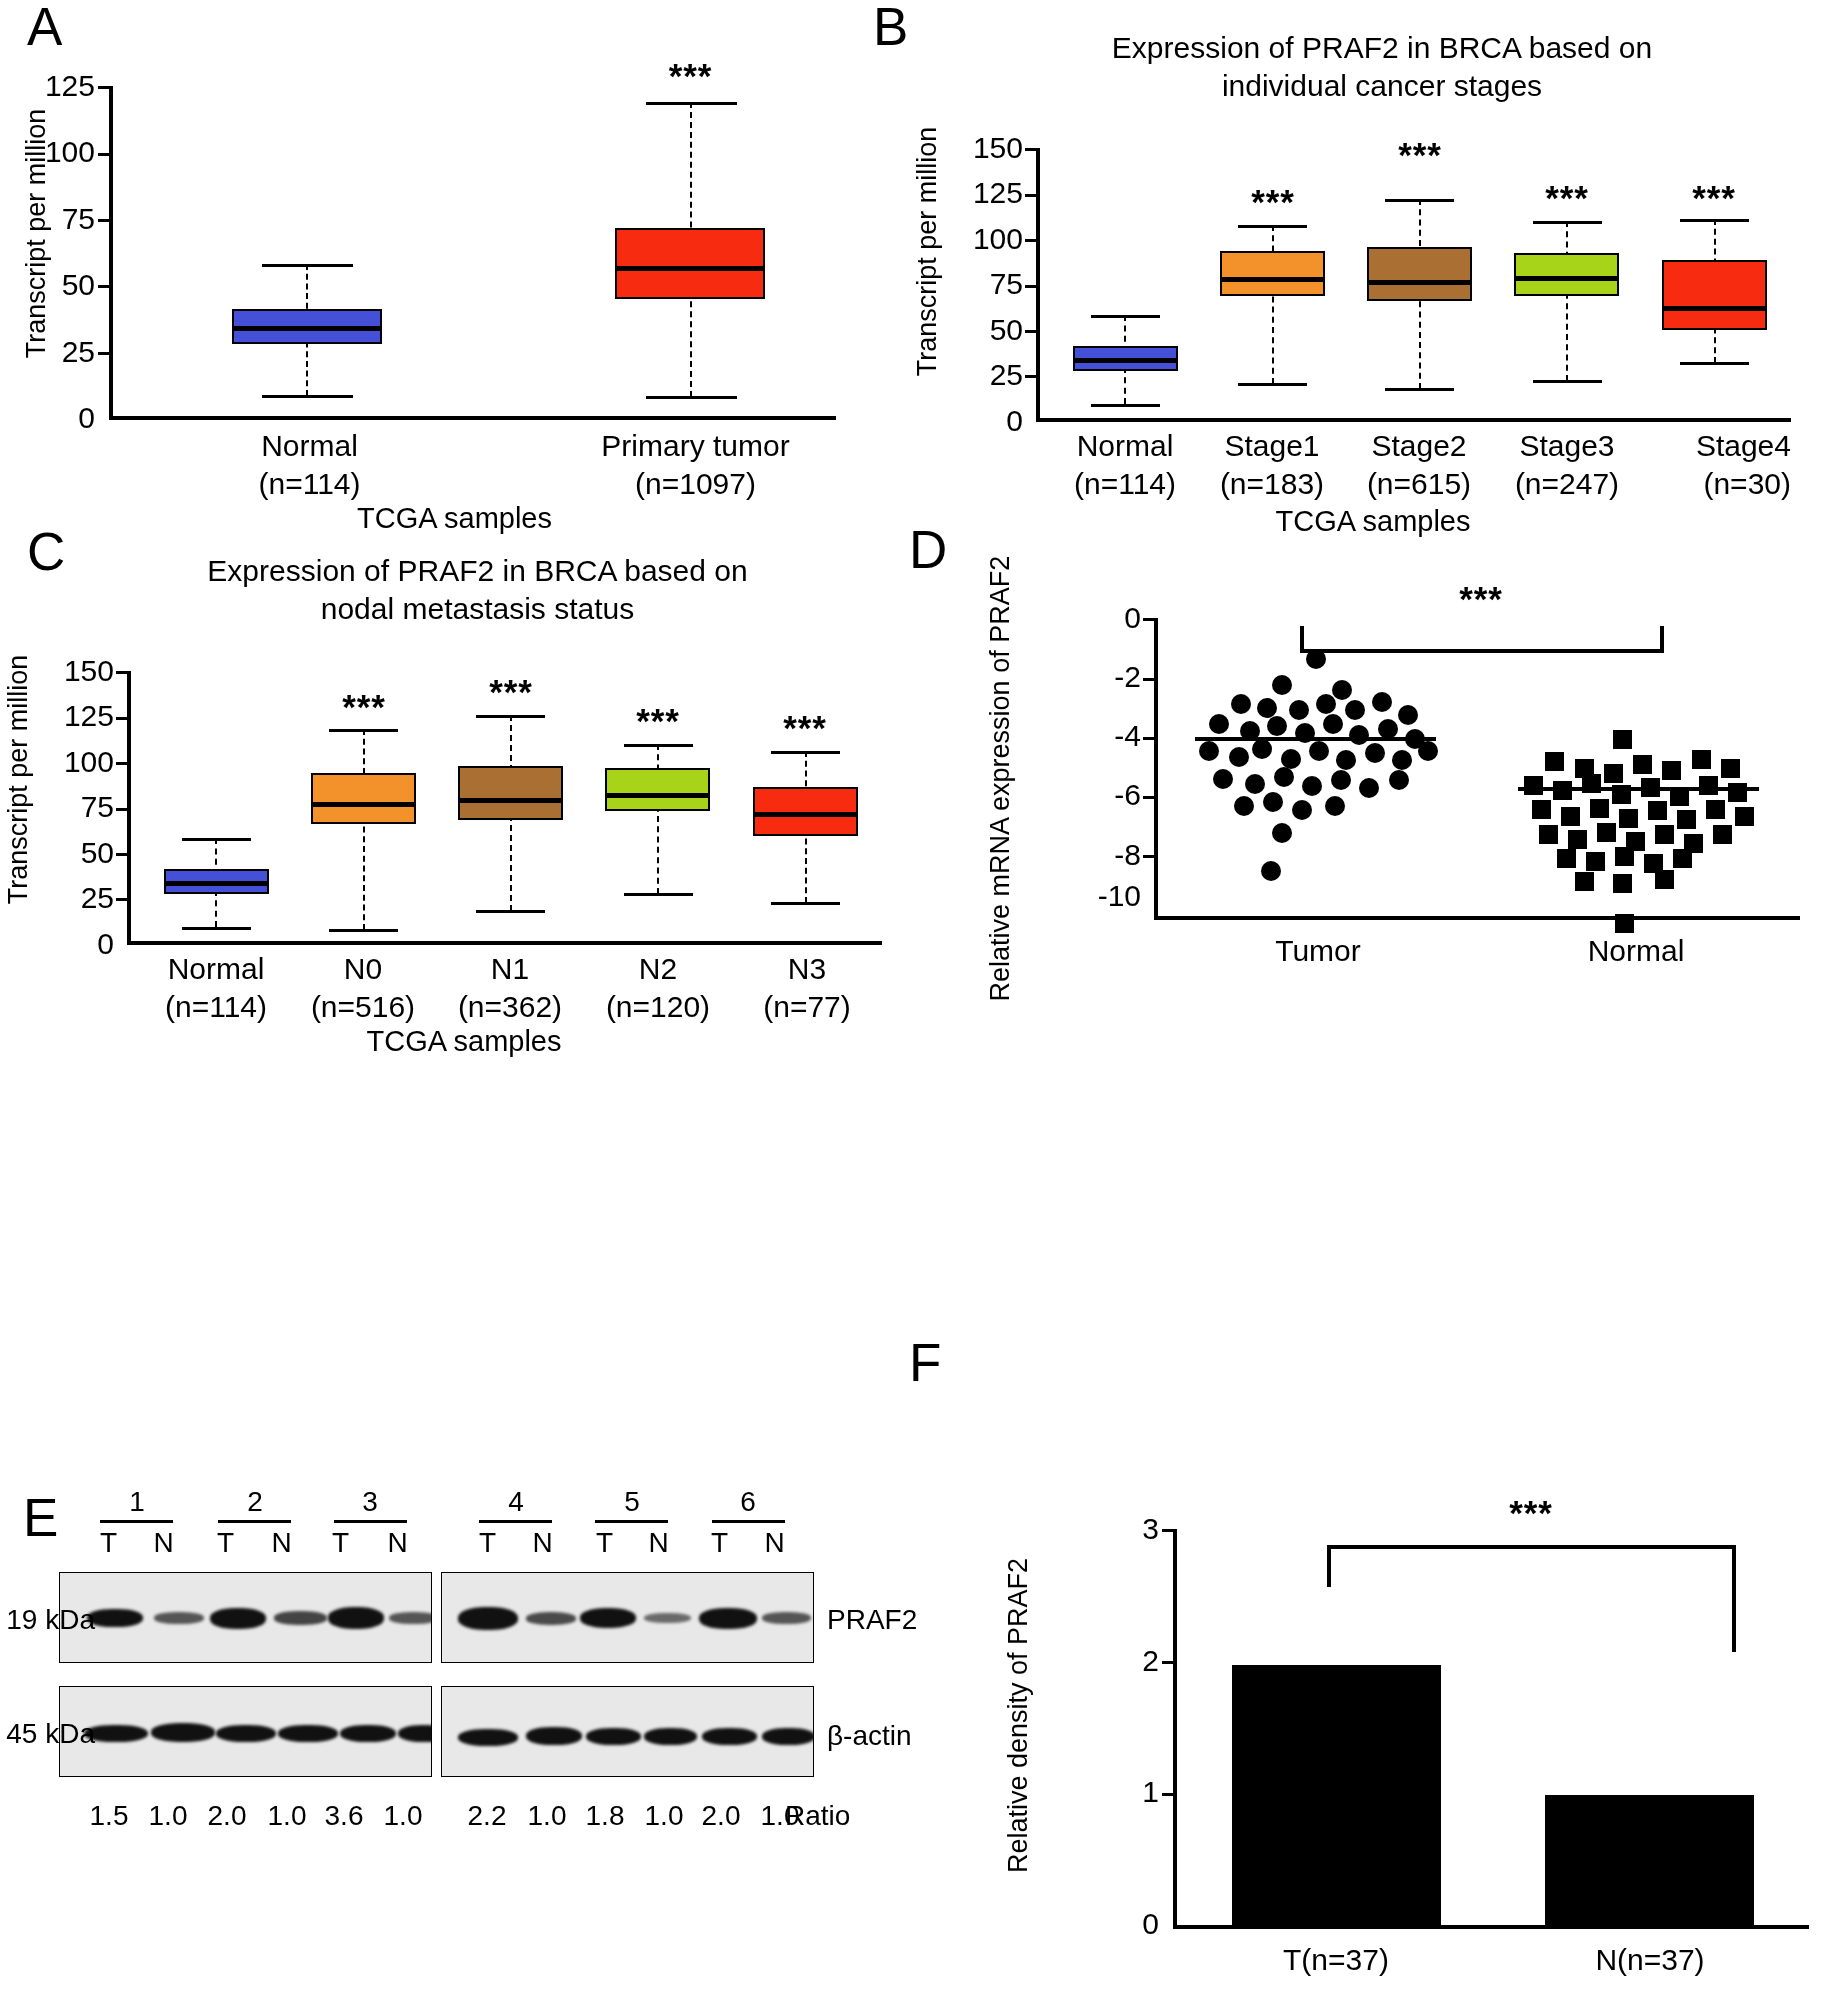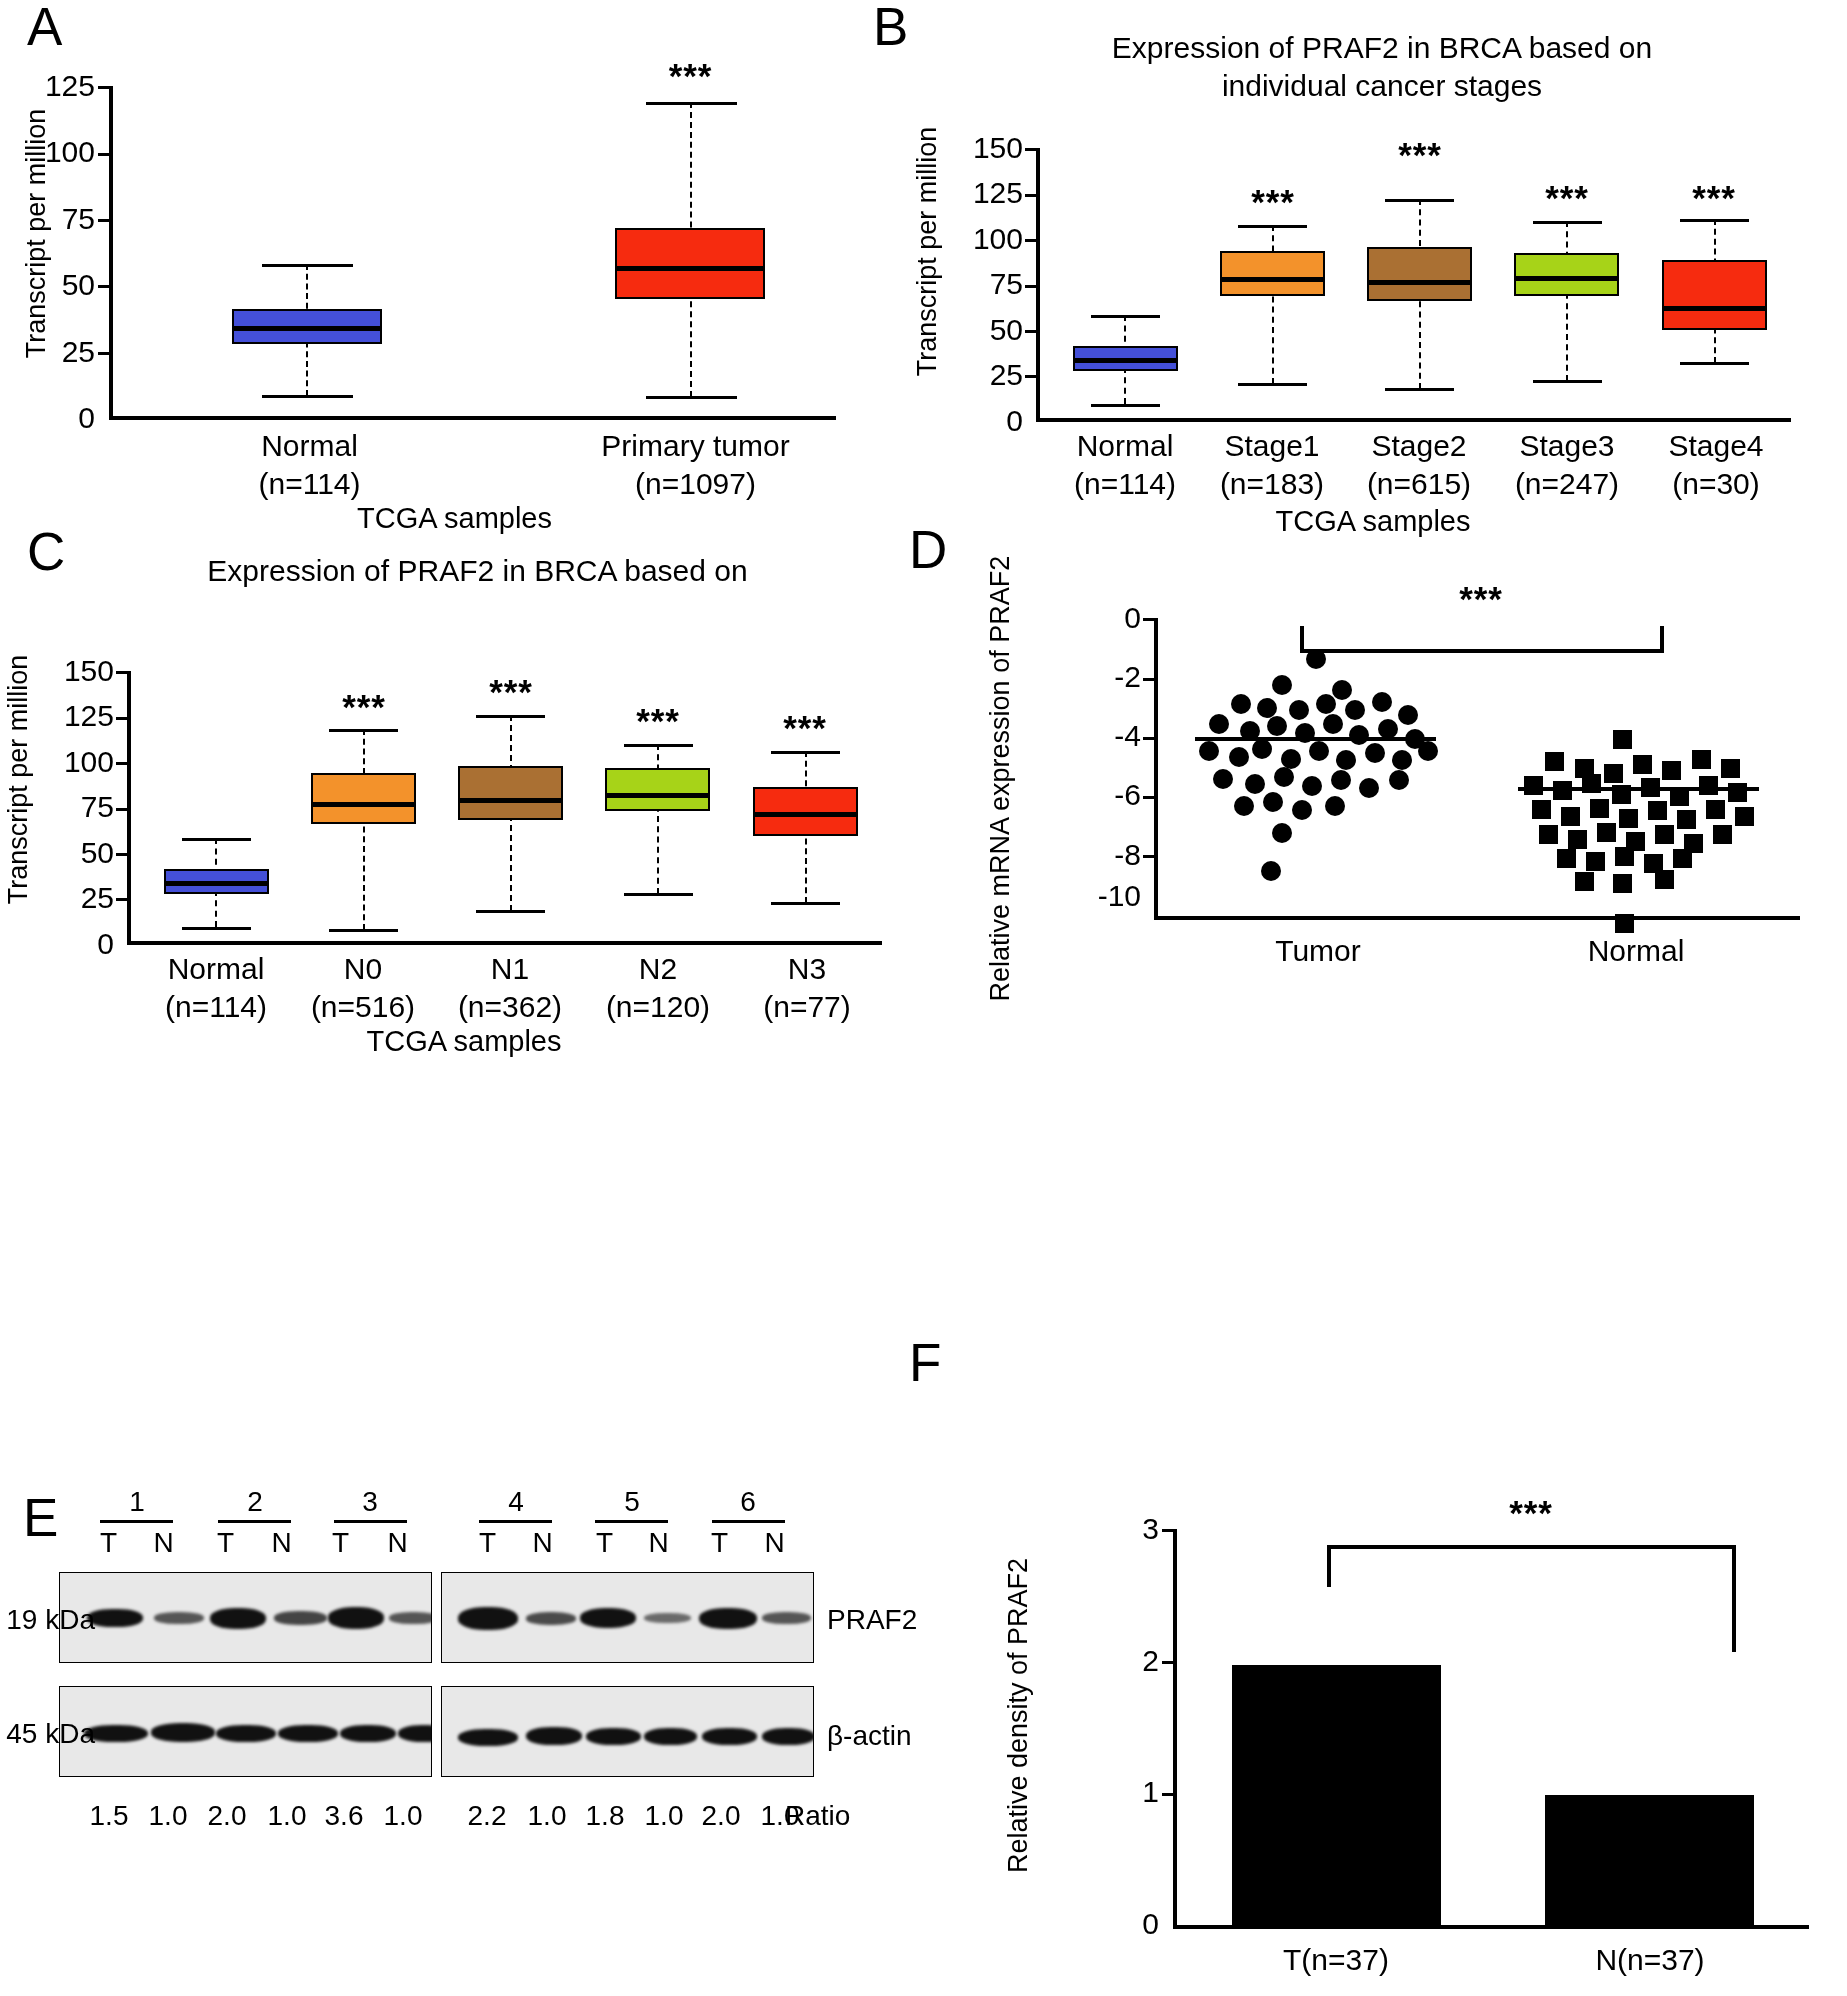--- a/index.html
+++ b/index.html
@@ -145,32 +145,33 @@
     <div>Stage3</div>
     <div>(n=247)</div>
   </div>
 
   <div class="whisk" style="left:805px;top:219px;height:144px;"></div>
   <div class="cap" style="left:771px;top:219px;width:69px;"></div>
   <div class="cap" style="left:771px;top:362px;width:69px;"></div>
   <div class="box" style="left:753px;top:260px;width:105px;height:70px;background:#f62b0f;"></div>
   <div class="median" style="left:753px;top:306px;width:105px;"></div>
   <div class="stars" style="left:746px;top:178px;width:118px;">***</div>
-  <div class="cat" style="left:732px;top:427px;width:150px;">
+  <div class="cat" style="left:732px;top:427px;width:150px;text-align:right;">
     <div>Stage4</div>
     <div>(n=30)</div>
   </div>
 
   <div class="xlab" style="left:55px;top:505px;width:818px;">TCGA samples</div>
 </div>
 
 <div class="panel" style="left:0;top:523px;width:918px;height:518px;">
   <div class="plabel" style="left:27px;top:1.8px;">C</div>
   <div class="title" style="left:82px;top:29px;width:791px;">
     <div>Expression of PRAF2 in BRCA based on</div>
+    <div>nodal metastasis status</div>
   </div>
   <div class="ylab" style="left:-127px;top:241px;width:291px;text-align:center;transform:rotate(-90deg);">Transcript per million</div>
 
   <div class="axisline" style="left:127px;top:148px;width:3.6px;height:273px;"></div>
   <div class="axisline" style="left:127px;top:418px;width:755px;height:3.6px;"></div>
 
   <div class="tick" style="left:32px;top:131px;width:82px;">150</div>
   <div class="tickmark" style="left:116px;top:148px;"></div>
   <div class="tick" style="left:32px;top:176px;width:82px;">125</div>
   <div class="tickmark" style="left:116px;top:194px;"></div>

